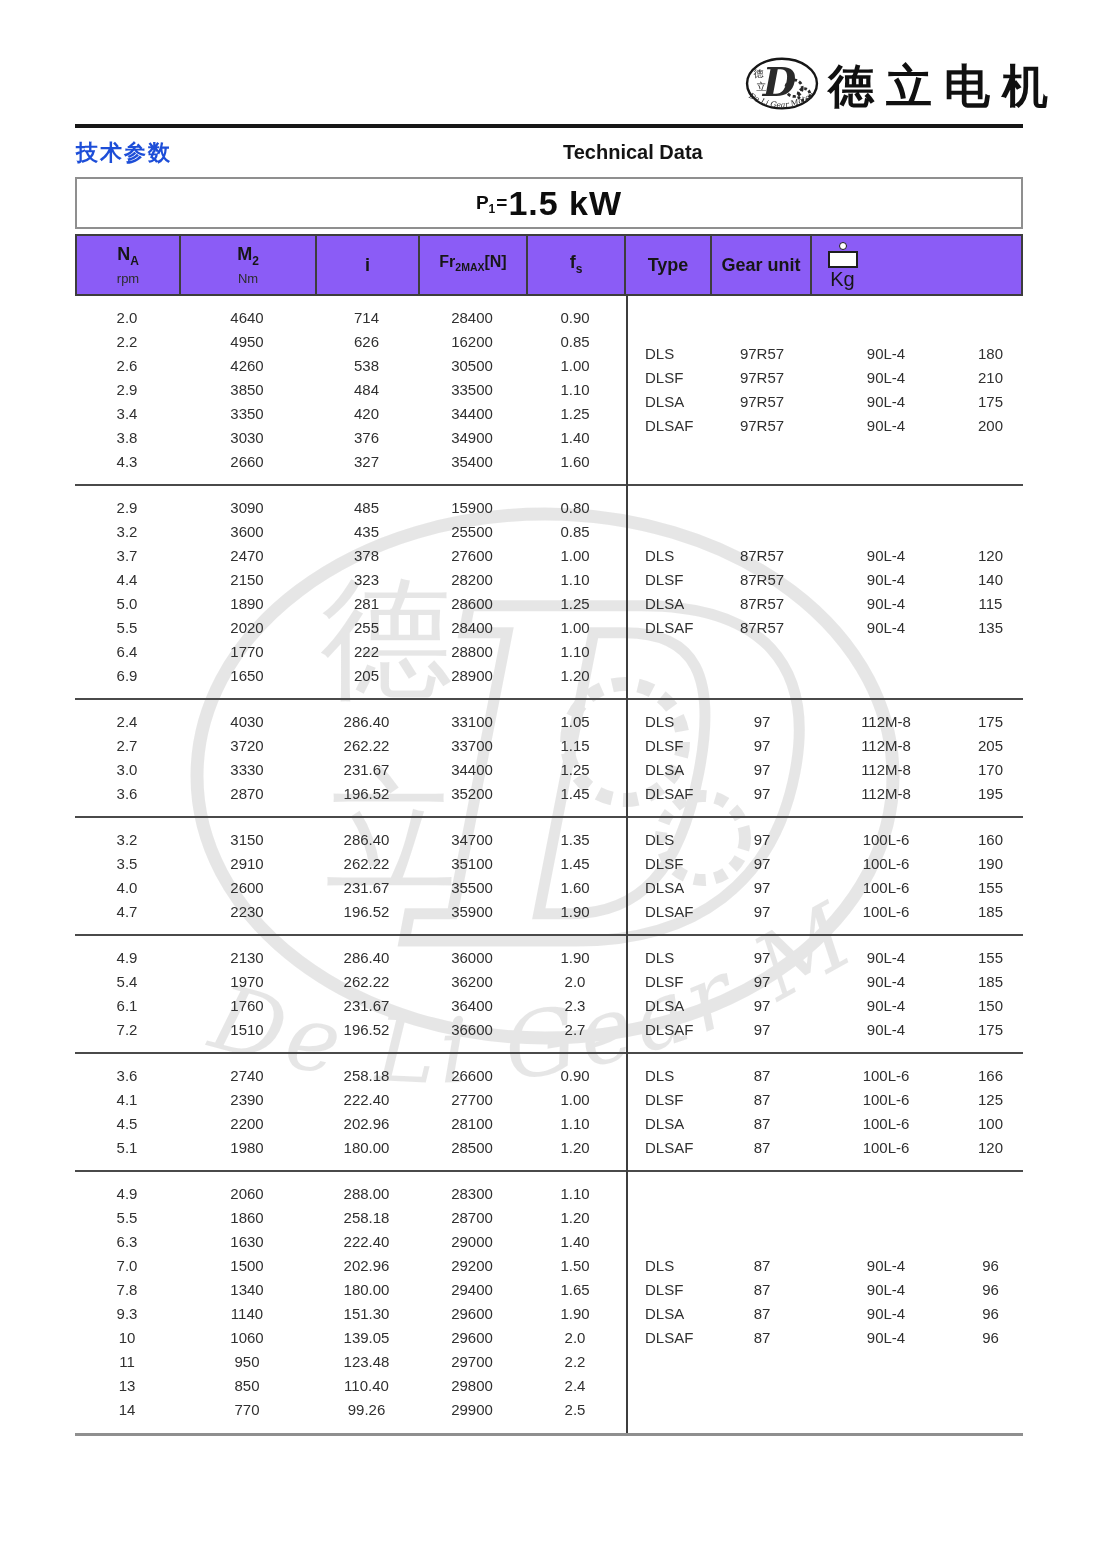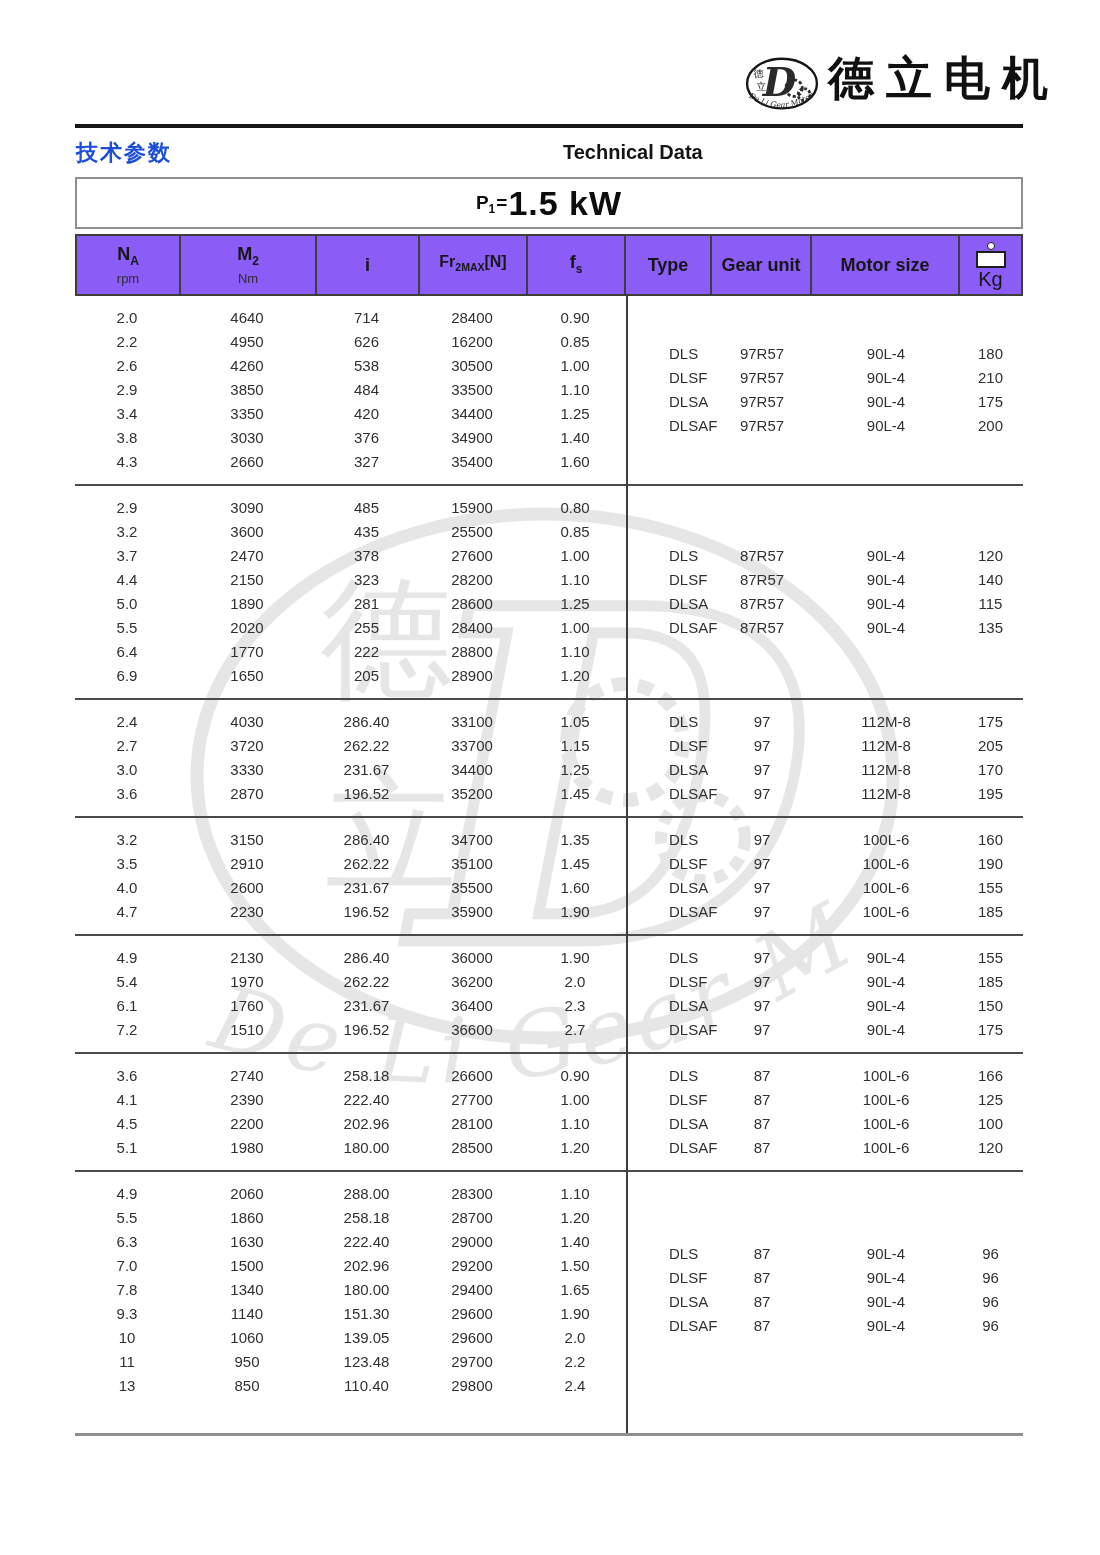--- a/index.html
+++ b/index.html
@@ -3,21 +3,21 @@
 <meta charset="utf-8">
 <title>Technical Data</title>
 <style>
   *{margin:0;padding:0;box-sizing:border-box}
   html,body{background:#ffffff}
   body{width:1100px;height:1555px;font-family:"Liberation Sans","DejaVu Sans",sans-serif;color:#2e2e2e}
   .page{position:relative;width:1100px;height:1555px;background:#fff;overflow:hidden}
 
   
   .emblem{position:absolute;left:736px;top:50px}
-  .brand-cn{position:absolute;left:828px;top:48px;font-size:46px;font-weight:bold;color:#101010;
+  .brand-cn{position:absolute;left:828px;top:56px;font-size:46px;font-weight:bold;color:#101010;
             letter-spacing:12px;white-space:nowrap;font-family:"DejaVu Sans","Liberation Sans",sans-serif}
   .top-rule{position:absolute;left:75px;top:124px;width:948px;height:4px;background:#161616}
   .sec-cn{position:absolute;left:76px;top:138px;font-size:22px;font-weight:bold;color:#1d4ed8;letter-spacing:2px}
   .sec-en{position:absolute;left:563px;top:141px;font-size:20px;font-weight:bold;color:#141414}
 
   
   .title-box{position:absolute;left:75px;top:177px;width:948px;height:52px;border:2px solid #8f8f8f;
              background:#fff;display:flex;align-items:center;justify-content:center}
   .power{display:flex;align-items:center;font-weight:bold;color:#0d0d0d}
   .p-base{font-size:19px;font-weight:800}
@@ -47,21 +47,21 @@
   .vdiv{position:absolute;left:551px;top:0;width:2px;height:100%;background:#3d3d3d;z-index:2}
   .groups{position:relative;z-index:1}
   .gsep{height:2px;background:#4a4a4a;width:100%}
   .group{display:flex;align-items:center;padding:10px 0}
   .group:last-child{padding-bottom:10px}
   .gleft{width:551px}
   .gright{width:397px}
   .drow,.trow{display:flex;height:24px;line-height:24px;font-size:15px;color:#303030}
   .dc{text-align:center}
   .c0{width:104px}.c1{width:136px}.c2{width:103px}.c3{width:108px}.c4{width:98px}
-  .t0{width:86px;text-align:left;padding-left:43px}
+  .t0{width:86px;text-align:left;padding-left:19px}
   .t1{width:100px;text-align:center}
   .t2{width:148px;text-align:center}
   .t3{width:61px;text-align:center}
 
   
   .footer-rule{position:absolute;left:75px;top:1433px;width:948px;height:3px;background:#8f8f8f}
   .page-number{position:absolute;left:75px;top:1448px;width:948px;text-align:center;
                font-size:17px;color:#222}
 </style>
 </head>
@@ -112,23 +112,20 @@
       <div class="h-main" style="font-size:16px"><span>Fr</span><span class="h-ss" style="font-size:10.5px">2MAX</span><span>[N]</span></div>
     </div>
     <div class="hcell w-fs">
       <div class="h-main"><span>f</span><span class="h-ss">s</span></div>
     </div>
     <div class="hcell w-type">
       <div class="h-main">Type</div>
     </div>
     <div class="hcell w-gear">
       <div class="h-main">Gear unit</div>
-    </div>
-    <div class="hcell w-motor">
-      <div class="h-main">Motor size</div>
     </div>
     <div class="hcell w-kg">
       <div class="kgstack">
         <span class="wknob"></span>
           <span class="wrect"></span>
       </div>
       <div class="h-kg">Kg</div>
     </div>
   </div>
 
@@ -610,20 +607,27 @@
               <div class="dc c3">29700</div>
               <div class="dc c4">2.2</div>
             </div>
             <div class="drow">
               <div class="dc c0">13</div>
               <div class="dc c1">850</div>
               <div class="dc c2">110.40</div>
               <div class="dc c3">29800</div>
               <div class="dc c4">2.4</div>
             </div>
+            <div class="drow">
+              <div class="dc c0">14</div>
+              <div class="dc c1">770</div>
+              <div class="dc c2">99.26</div>
+              <div class="dc c3">29900</div>
+              <div class="dc c4">2.5</div>
+            </div>
           </div>
           <div class="gright">
             <div class="trow">
               <div class="tc t0">DLS</div>
               <div class="tc t1">87</div>
               <div class="tc t2">90L-4</div>
               <div class="tc t3">96</div>
             </div>
             <div class="trow">
               <div class="tc t0">DLSF</div>

